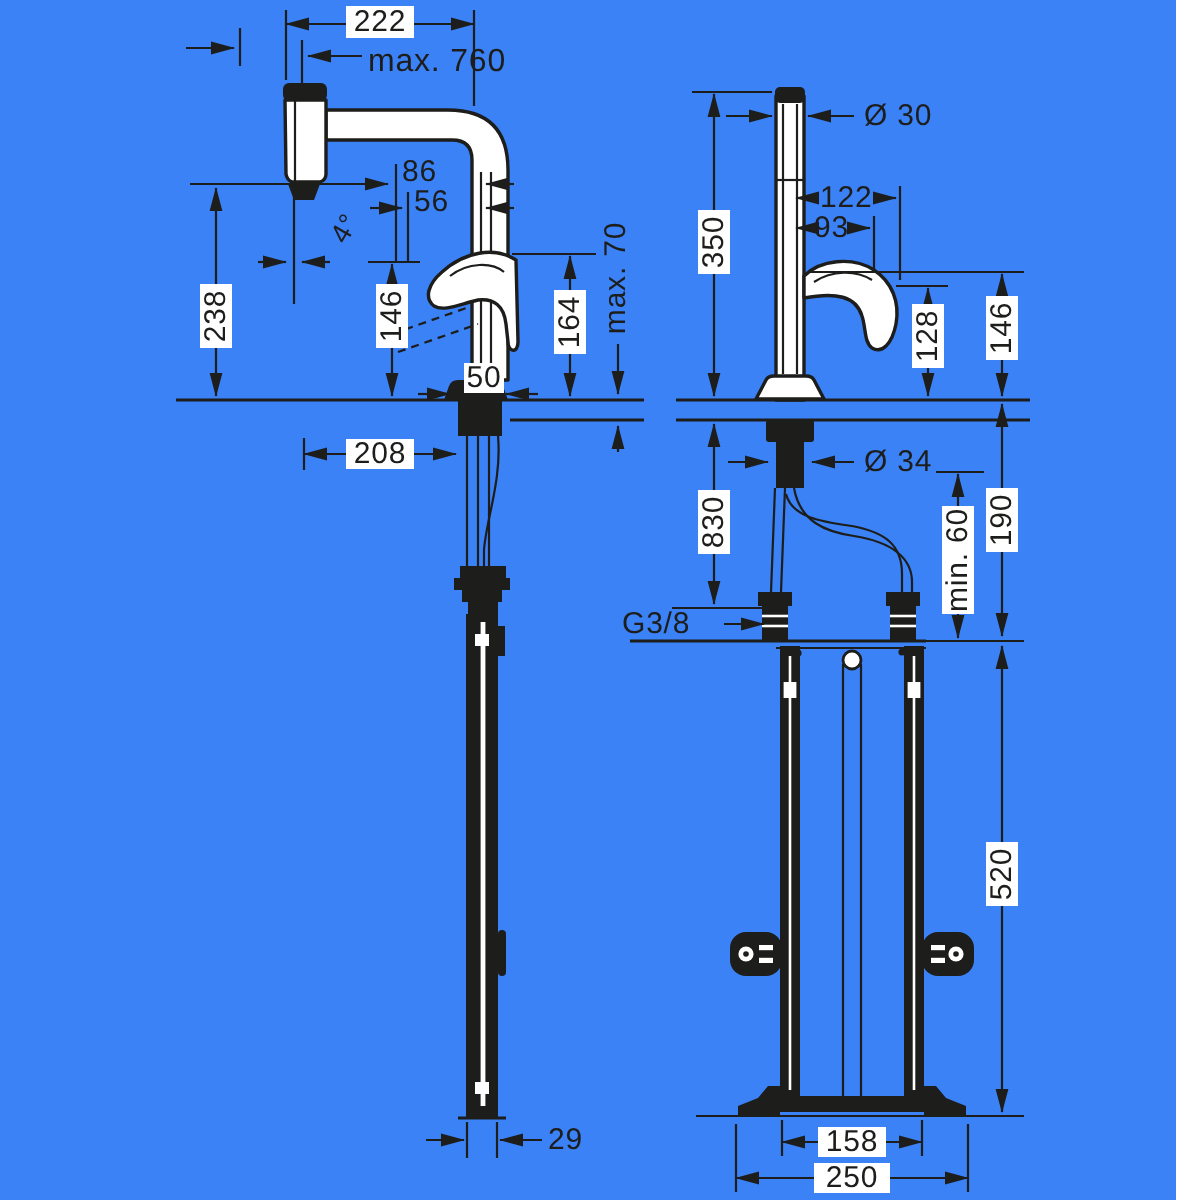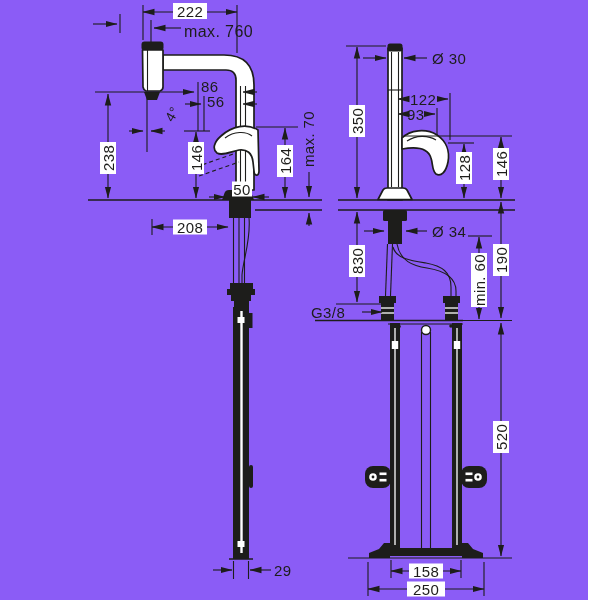--- a/index.html
+++ b/index.html
@@ -1,16 +1,16 @@
 <!DOCTYPE html>
 <html><head>
 <meta charset="utf-8">
 <style>
   html,body{margin:0;padding:0;background:#fff;}
-  .stage{width:588px;height:600px;position:relative;background:#8b5cf6;}
+  .stage{width:588px;height:600px;position:relative;background:#3b82f6;}
   svg{display:block;}
   .olf {fill:#fff;stroke:#1d1d1b;stroke-width:1.7;stroke-linejoin:round;}
   .blk {fill:#1d1d1b;stroke:none;}
   .thin{fill:none;stroke:#1d1d1b;stroke-width:1.1;}
   .ctr {fill:none;stroke:#1d1d1b;stroke-width:1.5;}
   .diml{fill:none;stroke:#1d1d1b;stroke-width:1.1;}
   .dsh {fill:none;stroke:#1d1d1b;stroke-width:1.1;stroke-dasharray:4 3;}
   .wln {fill:none;stroke:#fff;stroke-width:1.3;}
   .mask{fill:#fff;stroke:none;}
   text.d{font-family:"Liberation Sans",sans-serif;font-size:15px;fill:#1d1d1b;letter-spacing:.4px;}

